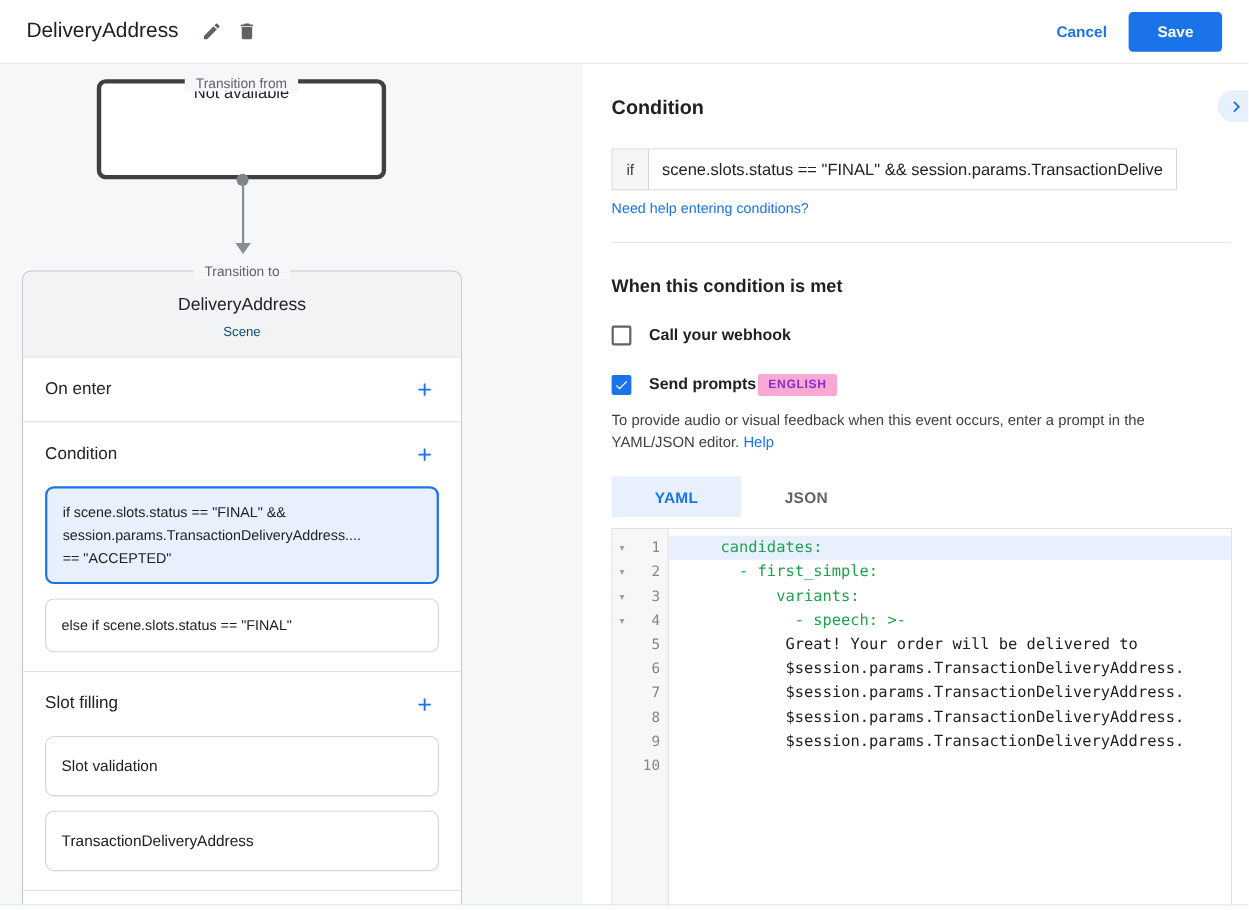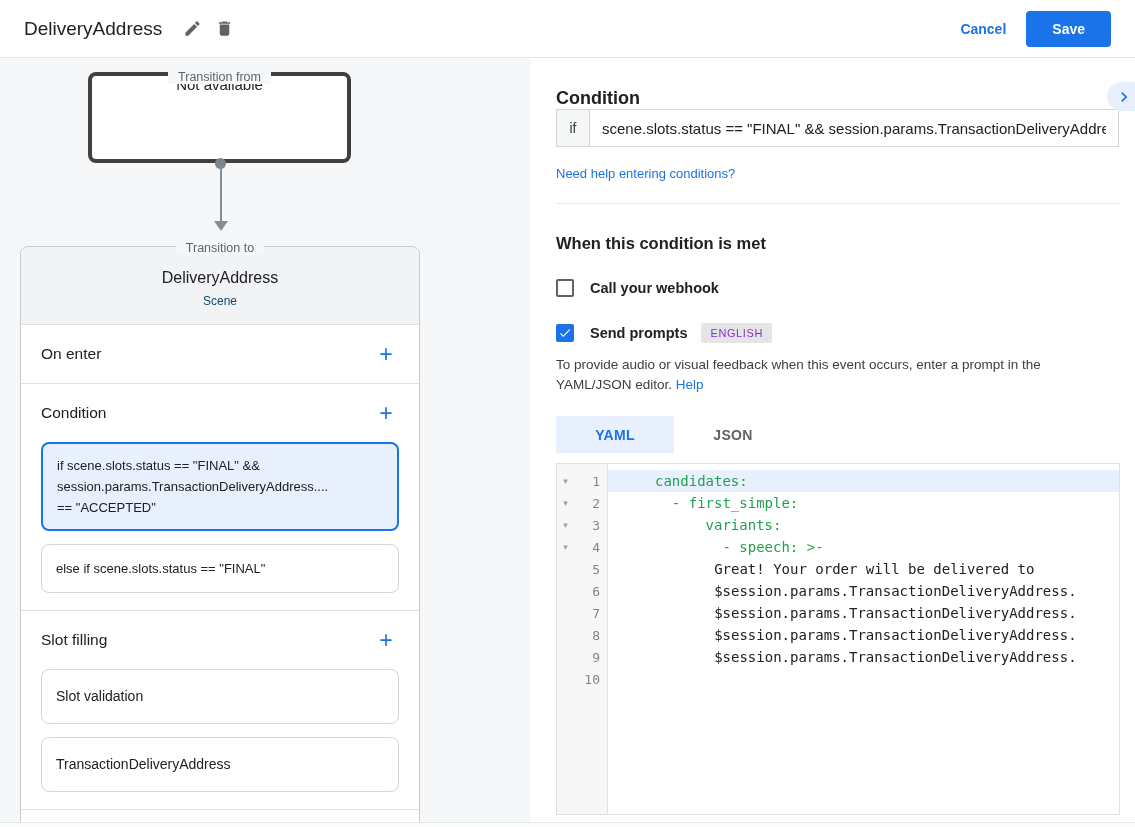--- a/index.html
+++ b/index.html
@@ -51,39 +51,39 @@
   .item-box.slot { font-size:14px; padding:16px 14px; white-space:normal; }
   .section-pad { padding-bottom:4px; }
 
   
   .panel { position:absolute; top:58px; left:530px; right:0; bottom:0; background:#fff; }
   .panel-top { padding:0 16px 0 26px; position:relative; }
   .cond-heading { font-size:18px; color:#202124; padding-top:30px; }
   .collapse-pill { position:absolute; right:0; top:24px; width:28px; height:29px; background:#e8f0fe;
                    border:none; border-radius:15px 0 0 15px; cursor:pointer; display:flex; align-items:center; justify-content:center; padding-left:6px; }
   .collapse-pill svg { fill:#1a73e8; }
-  .if-row { display:flex; width:563px; height:38px; border:1px solid #d2d5d9; }
+  .if-row { margin-top:26px; display:flex; width:514px; height:38px; border:1px solid #d2d5d9; }
   .if-prefix { width:33px; background:#f5f6f6; border-right:1px solid #d2d5d9; display:flex; align-items:center;
                justify-content:center; font-size:14px; color:#3c4043; }
   .if-input { flex:1; border:none; outline:none; font-size:15px; color:#202124; padding:0 12px;
               white-space:nowrap; overflow:hidden; font-family:inherit; }
-  .help-link { display:inline-block; margin-top:19px; font-size:13px; color:#1a73e8; text-decoration:none; }
+  .help-link { display:inline-block; margin-top:9px; font-size:13px; color:#1a73e8; text-decoration:none; }
   .panel-divider { border:none; border-top:1px solid #e6e8ea; margin-top:21px; }
 
   .panel-bottom { padding:0 16px 0 26px; }
   .when-heading { font-size:16.5px; color:#202124; margin-top:30px; }
   .check-row { display:flex; align-items:center; margin-top:26px; }
   .checkbox { width:18px; height:18px; border:2px solid #5f6368; border-radius:2px; background:#fff;
               cursor:pointer; flex:none; display:flex; align-items:center; justify-content:center; }
   .checkbox svg { display:none; }
   .checkbox.checked { background:#1a73e8; border-color:#1a73e8; }
   .checkbox.checked svg { display:block; }
   .check-label { font-size:14.5px; font-weight:700; color:#202124; margin-left:16px; }
-  .lang-badge { margin-left:14px; font-size:11px; font-weight:400; letter-spacing:.6px; color:#8430ce;
-                background:#e5e5e5; padding:4px 9px; border-radius:2px; }
+  .lang-badge { margin-left:2px; font-size:11px; font-weight:700; letter-spacing:.6px; color:#8430ce;
+                background:#f9a8d4; padding:4px 9px; border-radius:2px; }
   .feedback-text { margin-top:12px; font-size:13.5px; line-height:20px; color:#3c4043; max-width:562px; }
   .feedback-text a { color:#1a73e8; text-decoration:none;margin-top:16px; }
 
   .tabs { display:flex; margin-top:21px; }
   .tab { width:118px; height:37px; display:flex; align-items:center; justify-content:center; font-size:14px;
          font-weight:700; letter-spacing:.3px; color:#5f6368; background:#fff; border:none; cursor:pointer; font-family:inherit; }
   .tab.checked { color:#1a73e8; background:#e8f0fe; }
 
   .editor { margin-top:10px; width:564px; height:352px; border:1px solid #e0e0e0; display:flex; overflow:hidden; }
   .gutter-col { width:51px; background:#f7f7f8; border-right:1px solid #e0e0e0; padding-top:6px; flex:none; }

